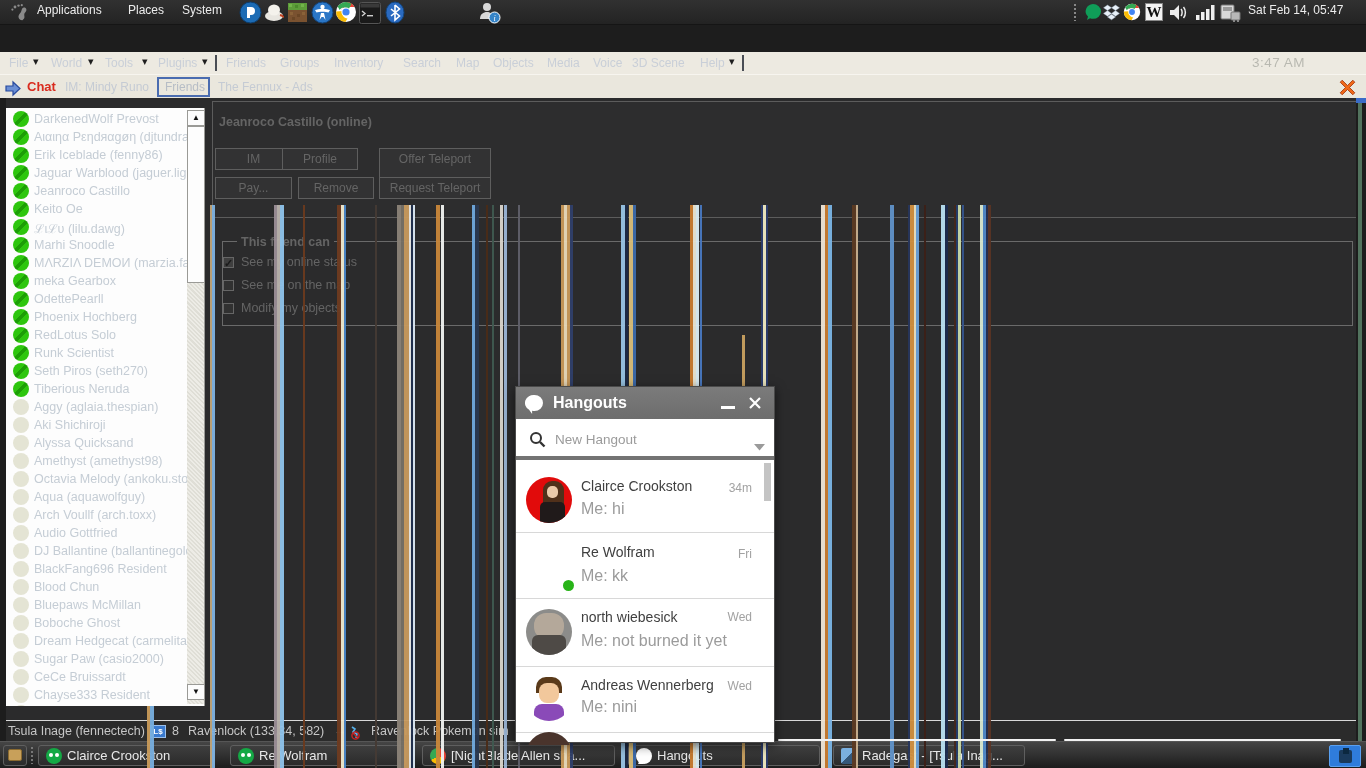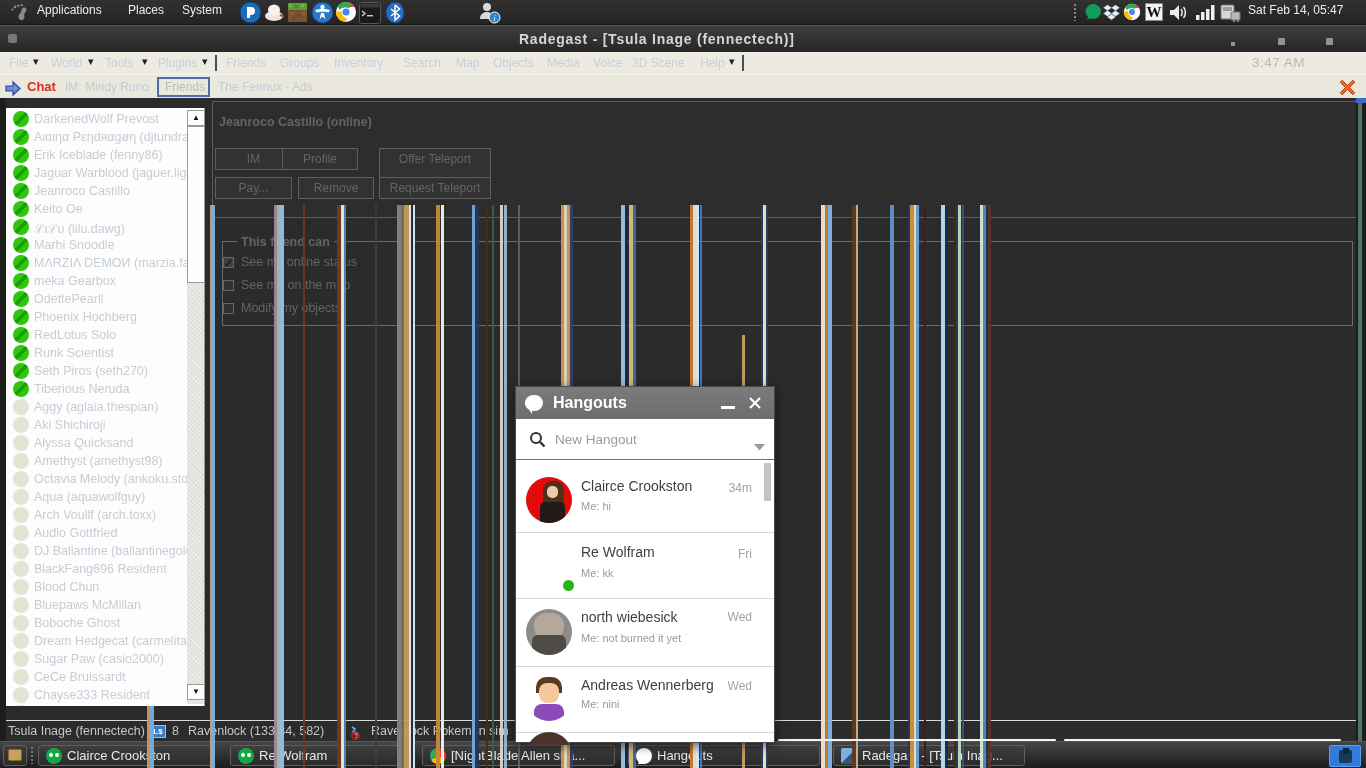--- a/index.html
+++ b/index.html
@@ -68,25 +68,25 @@
 .wbub{background:#fff}
 .wbub:after{content:"";position:absolute;left:3px;top:11px;width:5px;height:5px;background:#fff;transform:skewX(-20deg)}
 #ghost1,#ghost2{top:739px;height:2px;background:#f2f2f2;border-radius:2px;z-index:55}
 
 #hang{left:515px;top:386px;width:260px;height:357px;background:#fff;z-index:70;
  border:1px solid #4a4a4a;box-shadow:0 3px 10px rgba(0,0,0,.55)}
 #hang div,#hang span,#hang b{position:absolute}
 #htitle{left:0;top:0;width:258px;height:32px;background:linear-gradient(#7b7b7b,#6d6d6d)}
 #htitle b{left:37px;top:7px;color:#fff;font-size:16px;font-weight:bold}
 #hmin{left:205px;top:19px;width:14px;height:3px;background:#fff}
-#hsearch{left:0;top:32px;width:258px;height:41px;background:#fff;border-bottom:1px solid #737373}
+#hsearch{left:0;top:32px;width:258px;height:41px;background:#fff;border-bottom:4px solid #737373}
 #hsearch span{left:39px;top:13px;color:#9b9b9b;font-size:13.5px}
 .hrow{left:0;width:258px}
 .hname{left:65px;color:#3f3f3f;font-size:14px}
-.hsub{left:65px;color:#9b9b9b;font-size:11px}
+.hsub{left:65px;color:#9b9b9b;font-size:16px}
 .htime{right:22px;color:#a2a2a2;font-size:12px}
 .hsep{left:0;width:258px;height:1px;background:#d8d8d8}
 .hava{left:10px;width:46px;height:46px;border-radius:50%;overflow:hidden}
 #hthumb{left:248px;top:76px;width:7px;height:38px;background:#c4c4c4}
 
 #cursor{left:132px;top:538px;z-index:95}
 </style></head><body>
 <div id="root">
 
 
@@ -184,27 +184,20 @@
         <rect x="2" y="2" width="13" height="14" rx="1" fill="#d8d8d8" stroke="#777"></rect>
         <rect x="4" y="4" width="9" height="4" fill="#9a9a9a"></rect>
         <rect x="12" y="9" width="9" height="8" rx="1" fill="#b8b8b8" stroke="#777"></rect>
         <rect x="14" y="17" width="2" height="2" fill="#888"></rect>
         <rect x="18" y="17" width="2" height="2" fill="#888"></rect>
       </svg>
   <span class="m" style="left:1248px">Sat Feb 14, 05:47</span>
 </div>
 
 
-<div id="titlebar">
-  <span style="left:8px;top:8px;width:9px;height:9px;background:#777;border-radius:2px"></span>
-  <b>Radegast - [Tsula Inage (fennectech)]</b>
-  <span style="left:1231px;top:16px;width:4px;height:4px;background:#909090"></span>
-  <span style="left:1278px;top:12px;width:7px;height:7px;background:#909090"></span>
-  <span style="left:1326px;top:12px;width:7px;height:7px;background:#909090"></span>
-</div>
 
 
 <div id="menubar">
   <span style="left:9px">File</span>
       <b class="ar" style="left:33px">▾</b>
   <span style="left:51px">World</span>
       <b class="ar" style="left:88px">▾</b>
   <span style="left:105px">Tools</span>
       <b class="ar" style="left:142px">▾</b>
   <span style="left:158px">Plugins</span>

